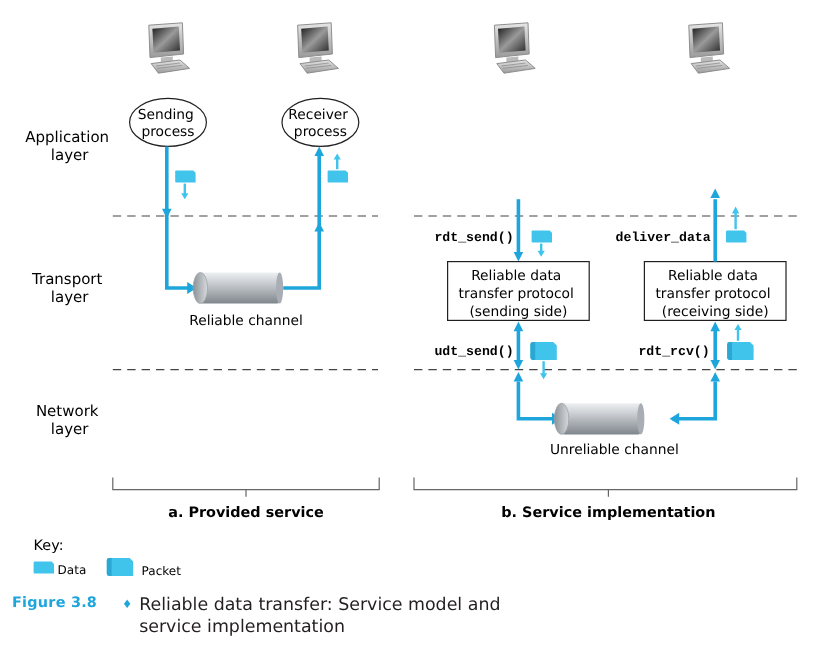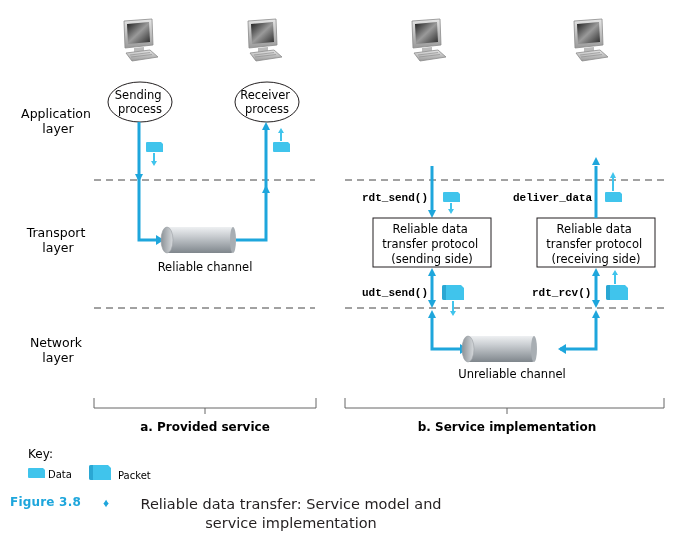--- a/index.html
+++ b/index.html
@@ -6,21 +6,21 @@
   body { width: 678px; height: 541px; position: relative; overflow: hidden;
          font-family: "Liberation Sans", "DejaVu Sans", sans-serif; color: #231f20; }
   svg#diagram { position: absolute; left: 0; top: 0; }
   .sans { font-family: "DejaVu Sans", "Liberation Sans", sans-serif; }
   .mono { font-family: "Liberation Mono", "DejaVu Sans Mono", monospace; font-weight: bold; }
   .caption { position: absolute; left: 10px; top: 495px; width: 460px; }
   .fig-num { position: absolute; left: 0; top: 0; font-family: "DejaVu Sans", sans-serif;
              font-weight: bold; font-size: 12px; letter-spacing: 0.2px; }
   .fig-diamond { position: absolute; left: 93px; top: 1px; font-size: 12px; }
   .fig-text { position: absolute; left: 106px; top: 0; font-family: "DejaVu Sans", sans-serif;
-              font-size: 14.5px; line-height: 19px; color: #231f20; width: 350px; text-align: center; }
+              font-size: 14.5px; line-height: 19px; color: #231f20; width: 350px; }
 </style>
 </head>
 <body>
 
 <svg id="diagram" width="678" height="541" viewBox="0 0 678 541" xmlns="http://www.w3.org/2000/svg">
   <defs>
     <linearGradient id="screenGrad" x1="0" y1="0" x2="1" y2="1">
       <stop offset="0" stop-color="#1a1a1a"></stop>
       <stop offset="0.5" stop-color="#9a9a9a"></stop>
       <stop offset="1" stop-color="#2a2a2a"></stop>

